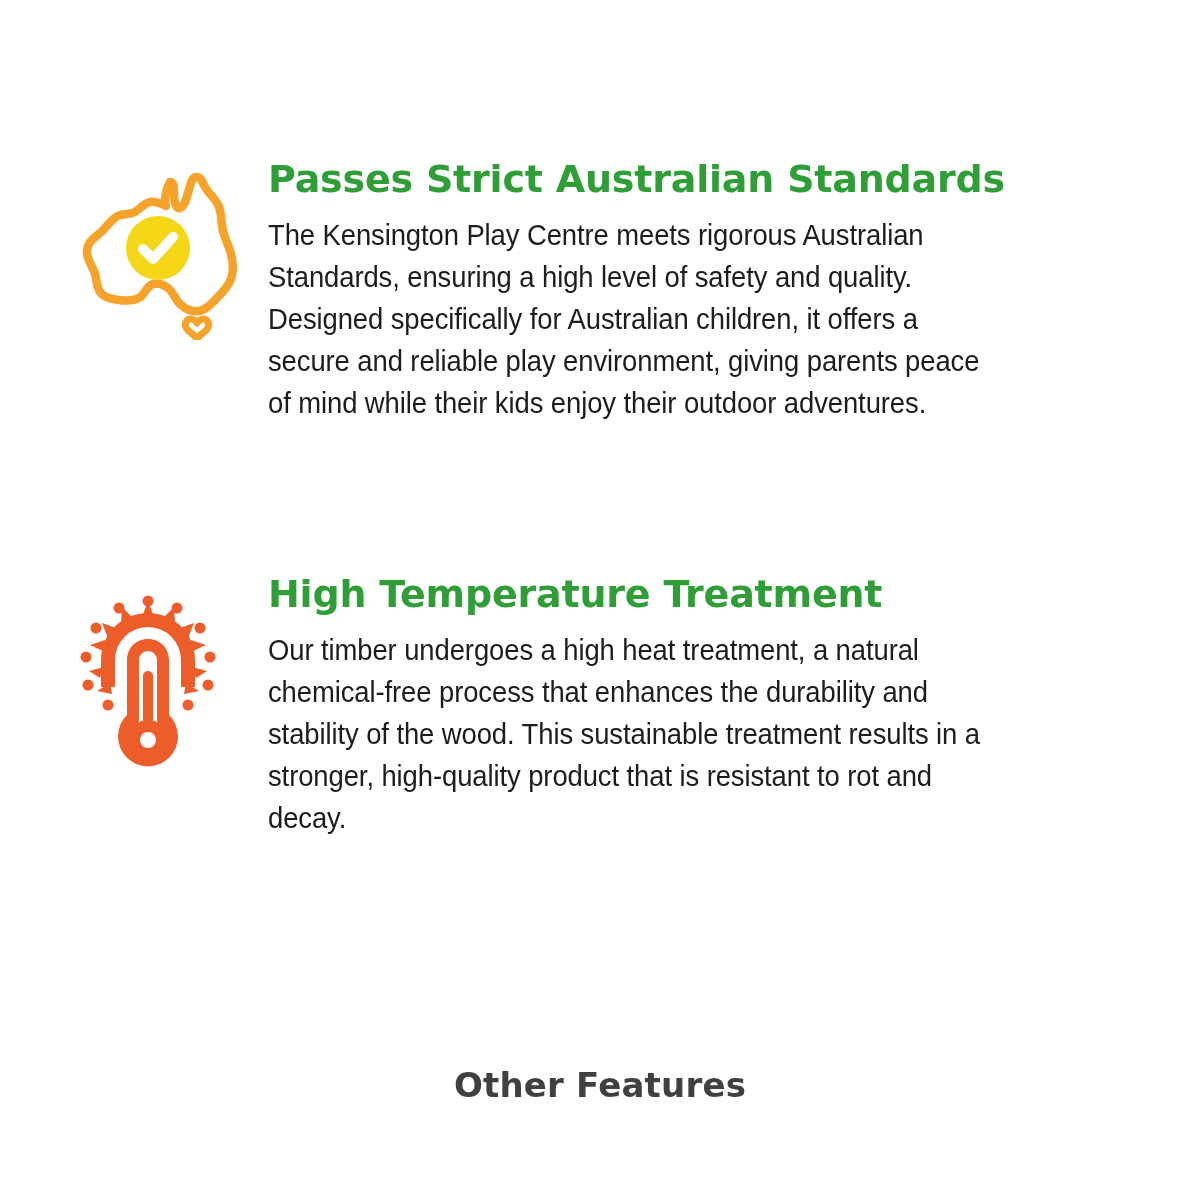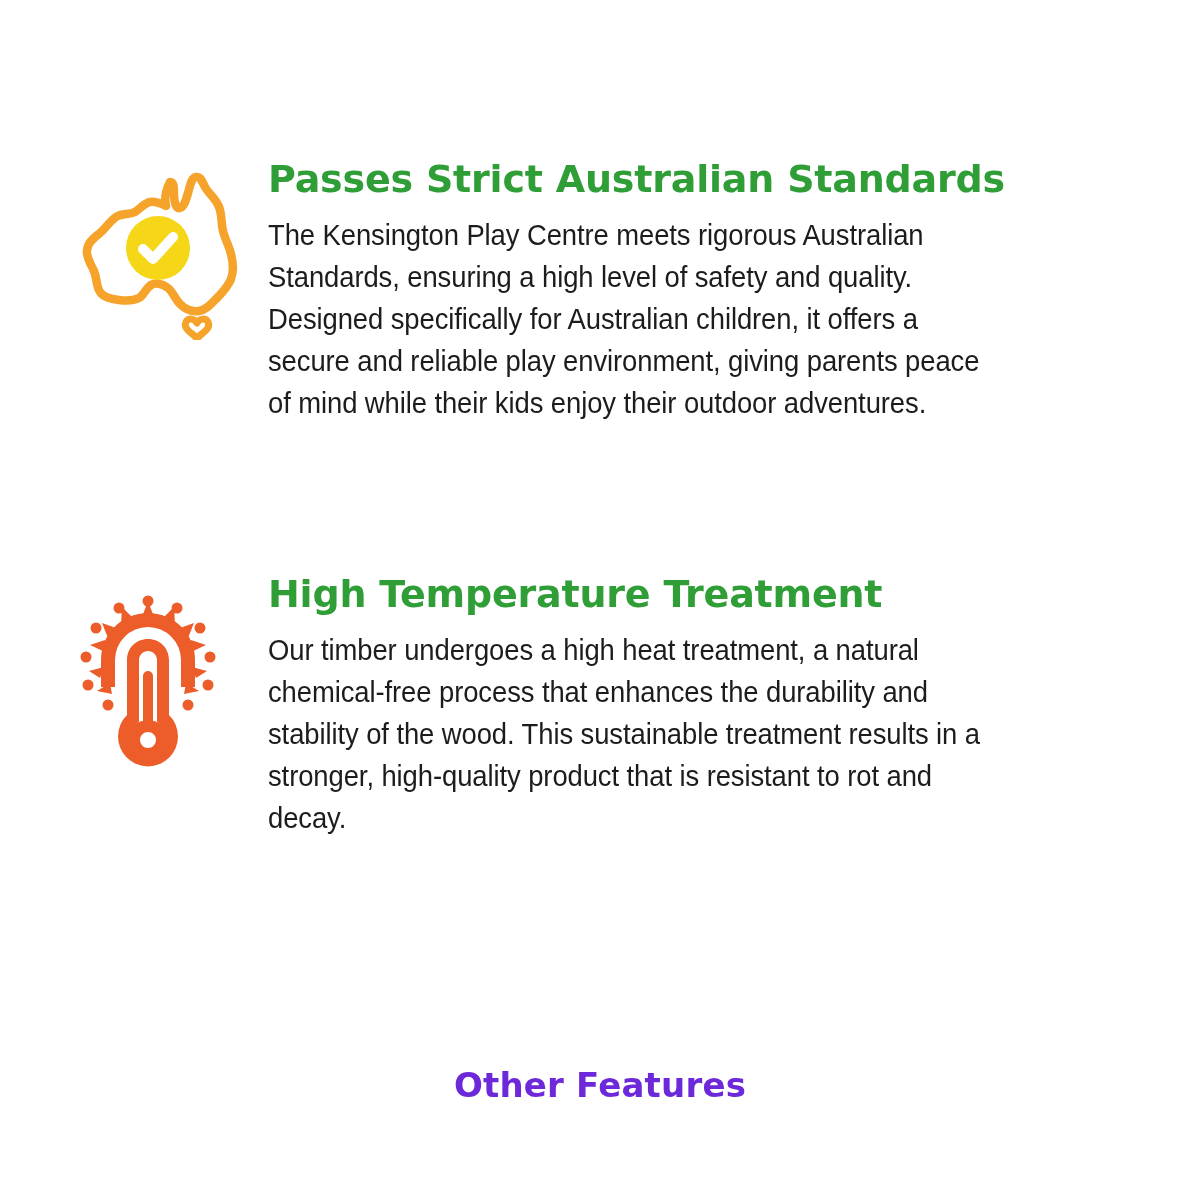--- a/index.html
+++ b/index.html
@@ -71,21 +71,21 @@
     letter-spacing: -0.1px;
   }
 
   
   #other-features-heading {
     position: absolute;
     left: 0;
     top: 1065px;
     width: 1200px;
     text-align: center;
-    color: #6d28d9;
+    color: #404040;
     font-family: "DejaVu Sans", sans-serif;
     font-weight: bold;
     font-size: 34px;
     letter-spacing: 0.2px;
   }
 
   
   .icon-svg-map { width: 168px; height: 172px; display: block; }
   .icon-svg-thermo { width: 140px; height: 185px; display: block; }
 </style>

